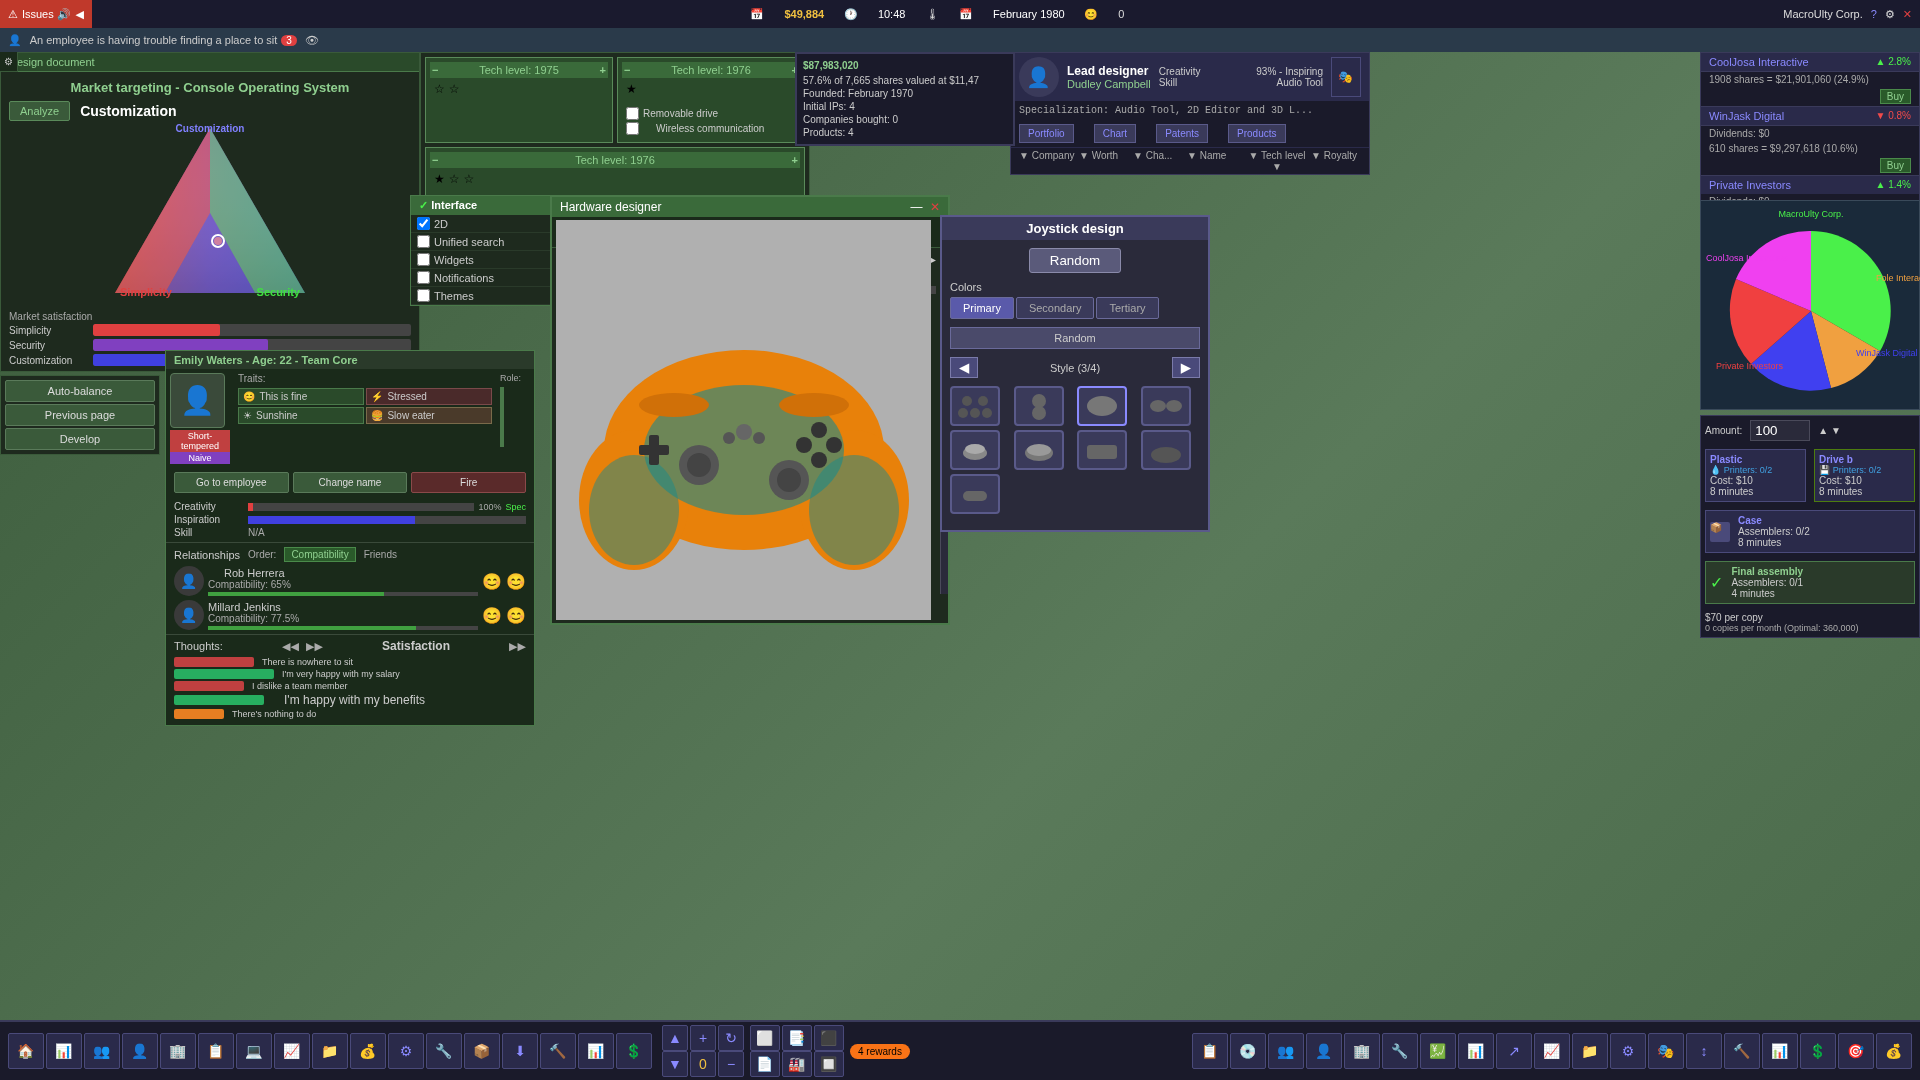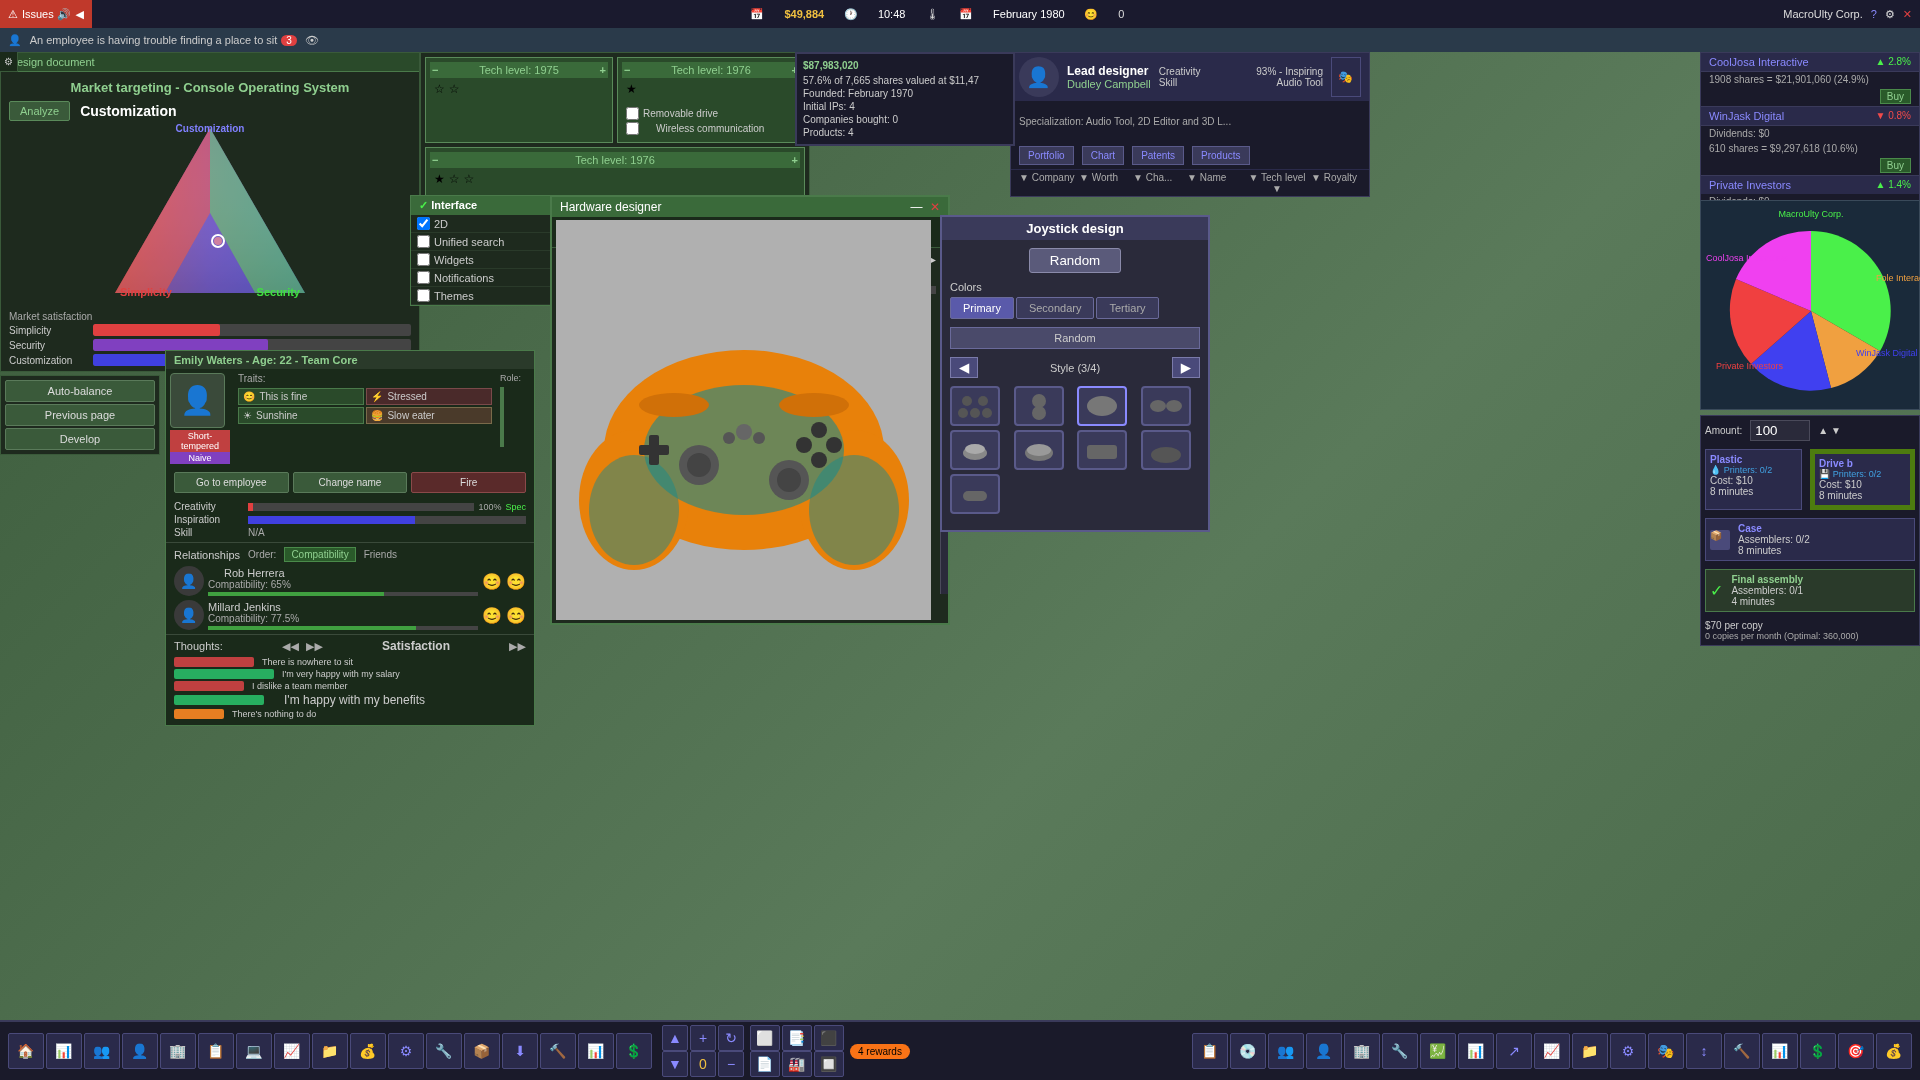--- a/index.html
+++ b/index.html
@@ -867,22 +867,22 @@
       </div>
       <div style="display:flex;justify-content:space-between;font-size:10px;color:#ccc;">
         <span>Skill</span>
         <span>Audio Tool</span>
       </div>
     </div>
     <div style="width:30px;height:40px;background:#2a2a4a;border:1px solid #4a4a7a;display:flex;align-items:center;justify-content:center;">
       <span>🎭</span>
     </div>
   </div>
-  <div style="padding:15px 8px;font-size:10px;color:#aaa;">Specialization: Audio Tool, 2D Editor and 3D L...</div>
-  <div style="display:flex;gap:8px;padding:4px 8px;">
+  <div style="padding:4px 8px;font-size:10px;color:#aaa;font-family:Liberation Mono, monospace;">Specialization: Audio Tool, 2D Editor and 3D L...</div>
+  <div style="display:flex;gap:20px;padding:4px 8px;">
     <button style="background:#3a3a5a;color:#8a8aff;border:1px solid #5a5a8a;padding:3px 8px;cursor:pointer;font-size:10px;">Portfolio</button>
     <button style="background:#3a3a5a;color:#8a8aff;border:1px solid #5a5a8a;padding:3px 8px;cursor:pointer;font-size:10px;">Chart</button>
     <button style="background:#3a3a5a;color:#8a8aff;border:1px solid #5a5a8a;padding:3px 8px;cursor:pointer;font-size:10px;">Patents</button>
     <button style="background:#3a3a5a;color:#8a8aff;border:1px solid #5a5a8a;padding:3px 8px;cursor:pointer;font-size:10px;">Products</button>
   </div>
 
   <div style="display:flex;font-size:10px;color:#aaa;padding:2px 8px;border-top:1px solid #2a2a4a;gap:4px;">
     <span style="flex:1;">▼ Company</span>
     <span style="width:50px;">▼ Worth</span>
     <span style="width:50px;">▼ Cha...</span>
@@ -954,21 +954,21 @@
 
   <div style="display:flex;gap:8px;margin-bottom:8px;">
 
     <div style="background:#2a2a4a;border:1px solid #4a4a7a;padding:4px;flex:1;">
       <div style="color:#8a8aff;font-weight:bold;">Plastic</div>
       <div style="color:#40a0e0;font-size:9px;">💧 <span>Printers: 0/2</span></div>
       <div>Cost: $10</div>
       <div>8 minutes</div>
     </div>
 
-    <div style="background:#2a2a4a;border:5px solid #4d7c0f;padding:4px;flex:1;">
+    <div style="background:#2a2a4a;border:1px solid #4d7c0f;padding:4px;flex:1;">
       <div style="color:#8a8aff;font-weight:bold;">Drive b</div>
       <div style="color:#40a0e0;font-size:9px;">💾 <span>Printers: 0/2</span></div>
       <div>Cost: $10</div>
       <div>8 minutes</div>
     </div>
   </div>
 
   <div style="background:#2a2a4a;border:1px solid #4a4a7a;padding:4px;margin-bottom:8px;display:flex;align-items:center;gap:8px;">
     <div style="width:20px;height:20px;background:#4a4a7a;border-radius:2px;">📦</div>
     <div>

